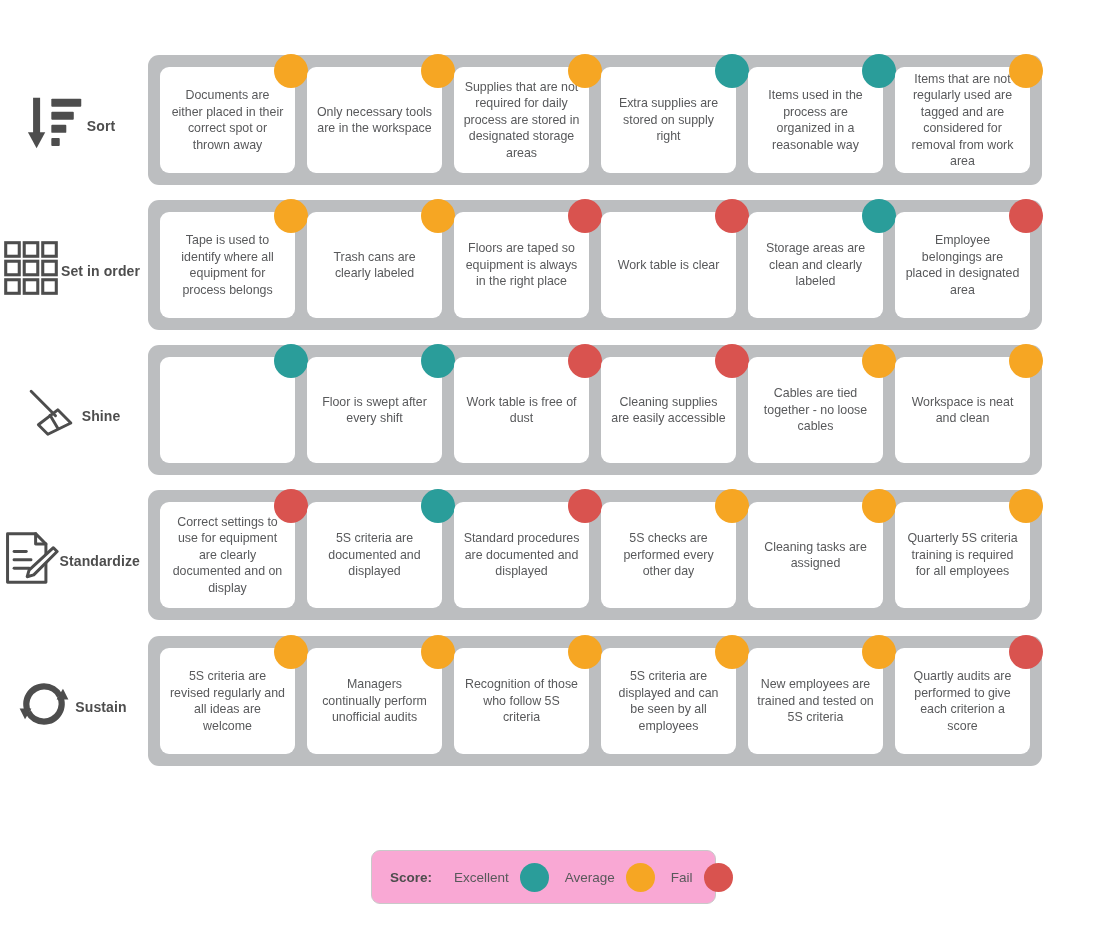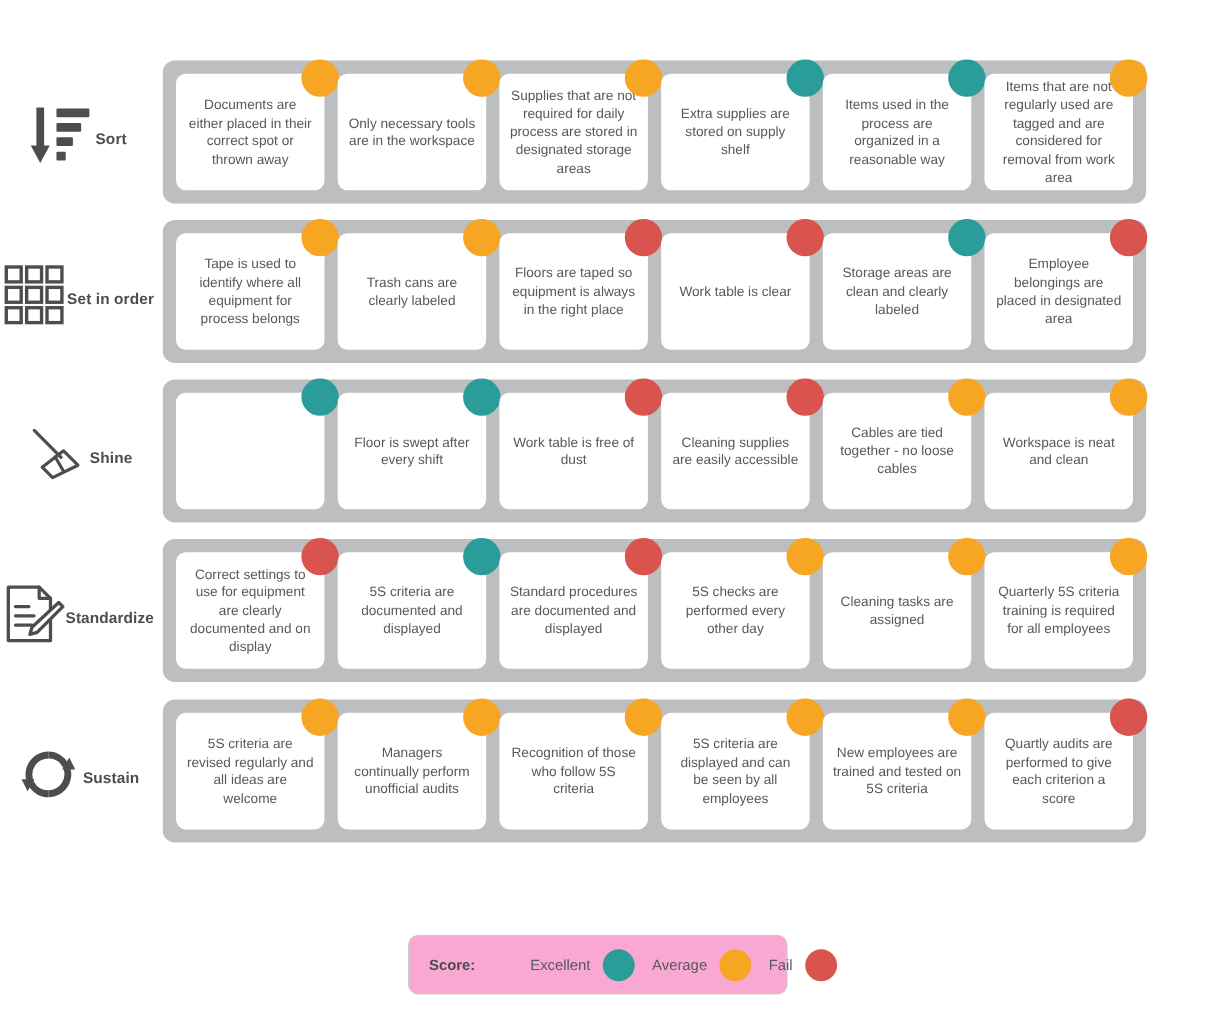--- a/index.html
+++ b/index.html
@@ -173,21 +173,21 @@
           </div>
           <div class="card">
             <div class="card-text">Only necessary tools are in the workspace</div>
             <div class="score-dot average" style="background: rgb(246, 166, 35);"></div>
           </div>
           <div class="card">
             <div class="card-text">Supplies that are not required for daily process are stored in designated storage areas</div>
             <div class="score-dot average" style="background: rgb(246, 166, 35);"></div>
           </div>
           <div class="card">
-            <div class="card-text">Extra supplies are stored on supply shelf</div>
+            <div class="card-text">Extra supplies are stored on supply right</div>
             <div class="score-dot excellent" style="background: rgb(42, 157, 154);"></div>
           </div>
           <div class="card">
             <div class="card-text">Items used in the process are organized in a reasonable way</div>
             <div class="score-dot excellent" style="background: rgb(42, 157, 154);"></div>
           </div>
           <div class="card">
             <div class="card-text">Items that are not regularly used are tagged and are considered for removal from work area</div>
             <div class="score-dot average" style="background: rgb(246, 166, 35);"></div>
           </div>
@@ -353,21 +353,21 @@
           <div class="card">
             <div class="card-text">Quartly audits are performed to give each criterion a score</div>
             <div class="score-dot fail" style="background: rgb(217, 83, 79);"></div>
           </div>
         </div>
       </div>
     </div>
 
   <div class="legend">
     <span class="legend-title">Score:</span>
-    <div id="legend-items" style="display:flex;align-items:center;margin-left:28px;">
+    <div id="legend-items" style="display:flex;align-items:center;">
         <div class="legend-item">
           <span class="legend-text">Excellent</span>
           <span class="legend-dot excellent" style="background: rgb(42, 157, 154);"></span>
         </div>
         <div class="legend-item">
           <span class="legend-text">Average</span>
           <span class="legend-dot average" style="background: rgb(246, 166, 35);"></span>
         </div>
         <div class="legend-item">
           <span class="legend-text">Fail</span>

